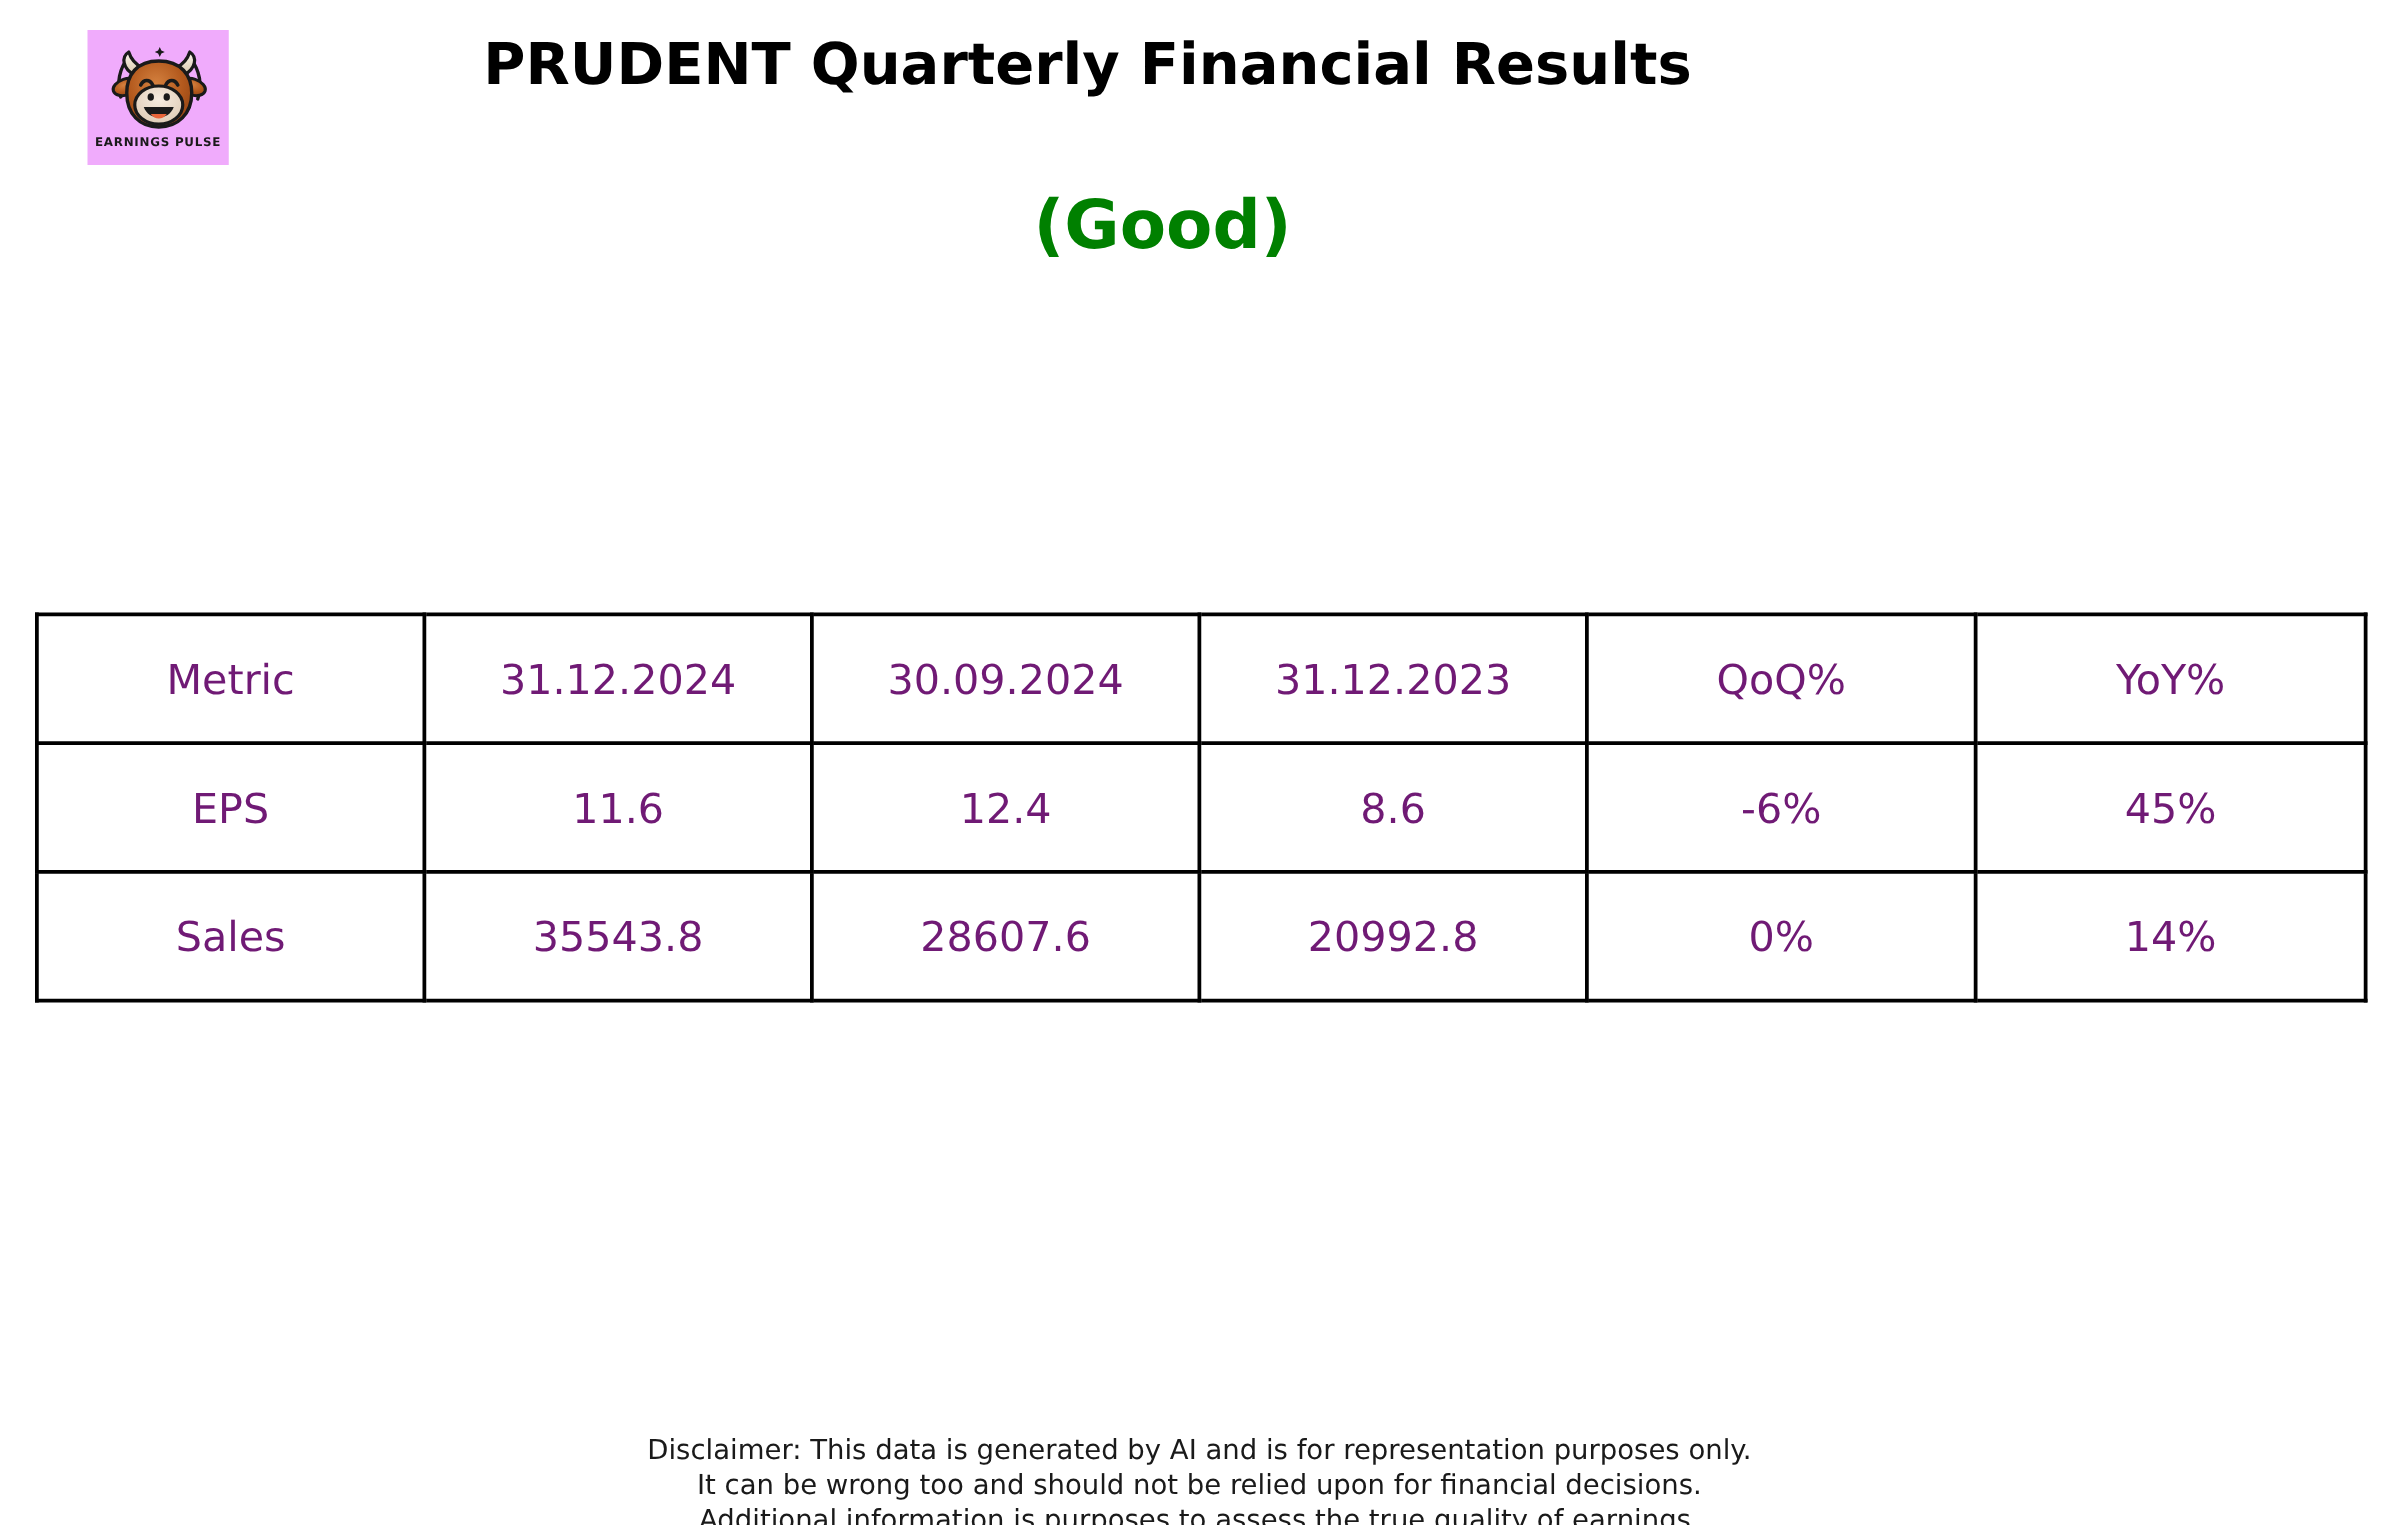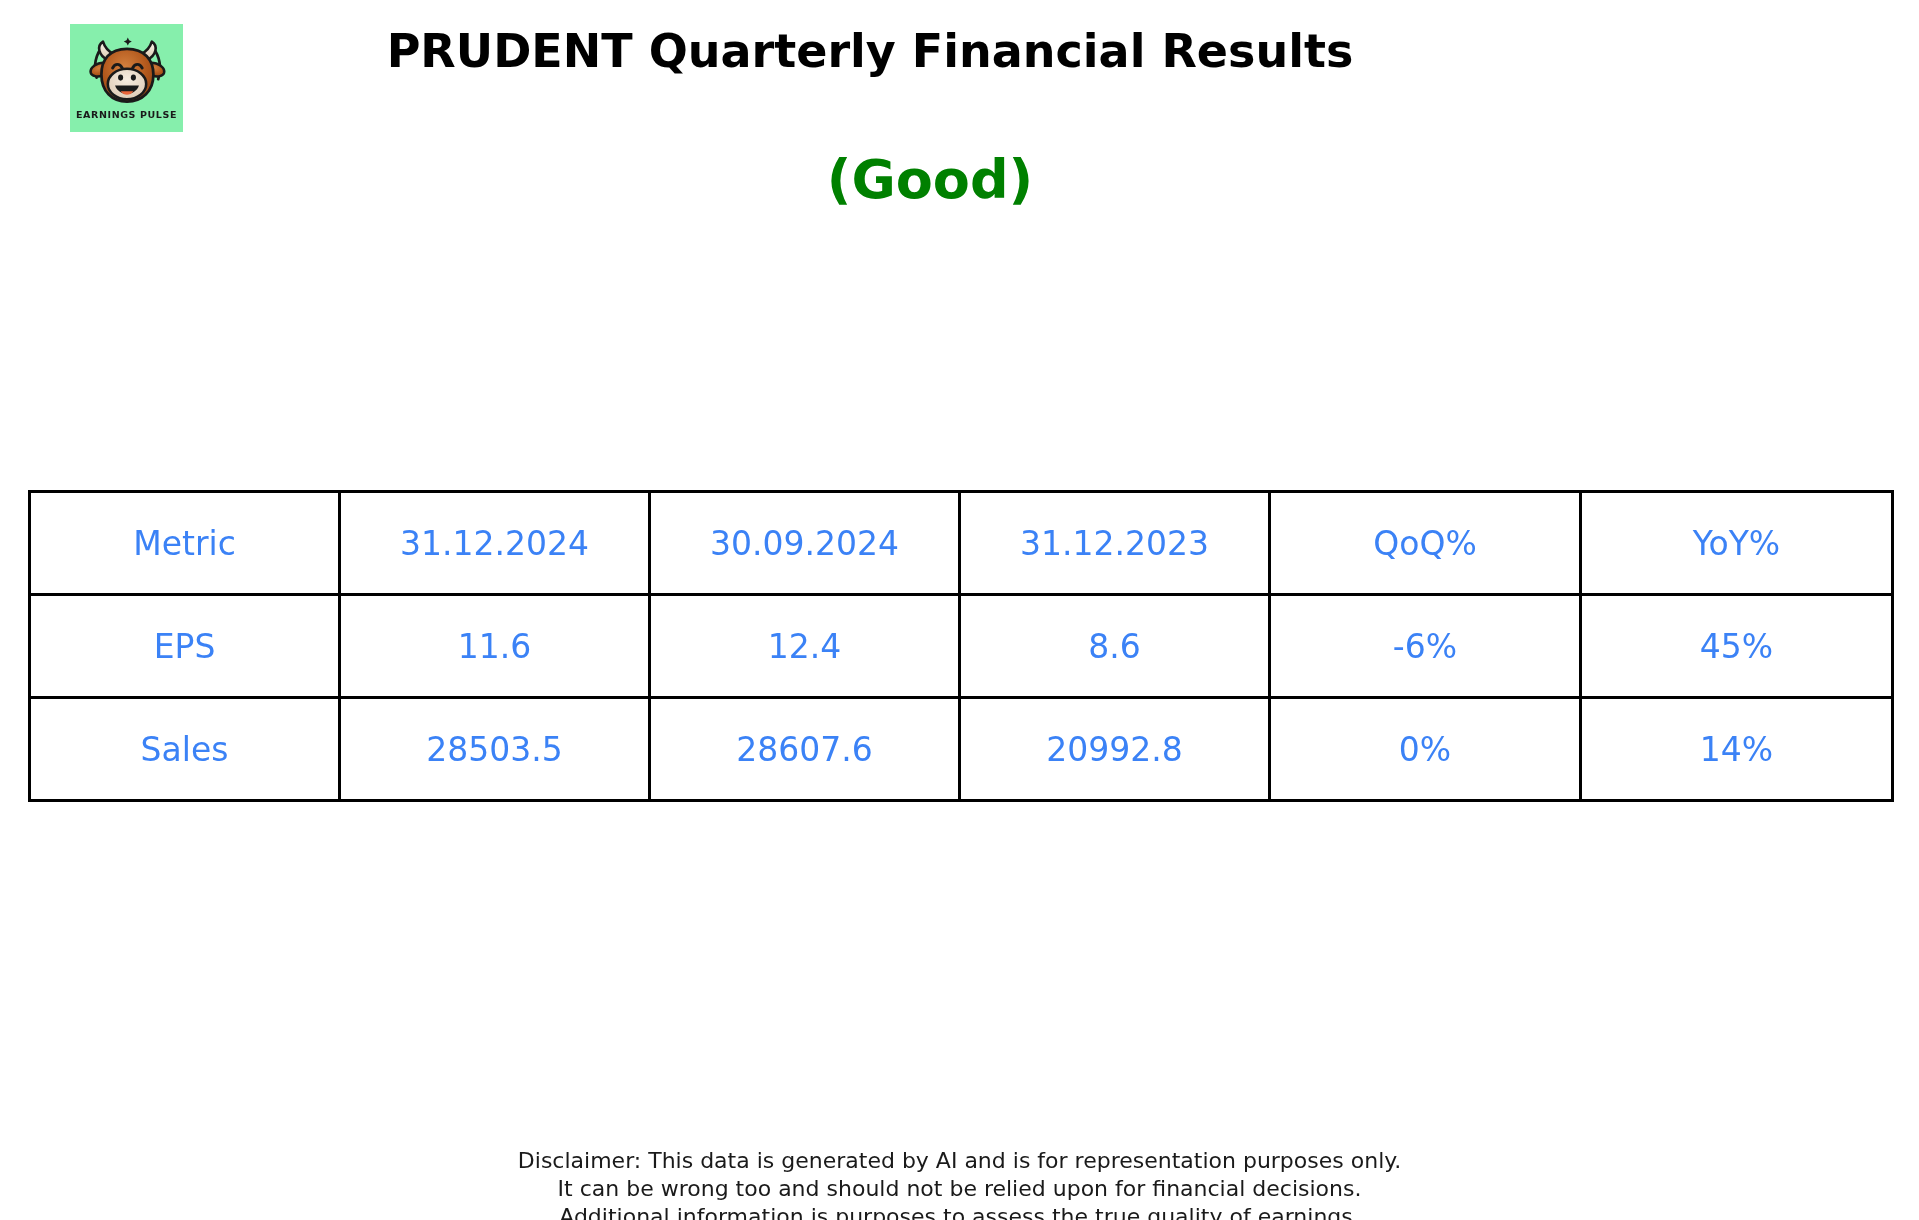--- a/index.html
+++ b/index.html
@@ -17,21 +17,21 @@
     color: #000000;
   }
 
   
   #logo-box {
     position: absolute;
     left: 70px;
     top: 24px;
     width: 113px;
     height: 108px;
-    background: #86efac;
+    background: #f0abfc;
     display: flex;
     flex-direction: column;
     align-items: center;
     justify-content: flex-start;
     overflow: hidden;
   }
   #logo-mark {
     width: 96px;
     height: 82px;
     margin-top: 3px;
@@ -87,21 +87,21 @@
     background: #ffffff;
   }
   #results-table td {
     border: 3px solid #000000;
     text-align: center;
     vertical-align: middle;
     height: 100px;
     font-family: "DejaVu Sans", sans-serif;
     font-size: 33px;
     font-weight: normal;
-    color: #3b82f6;
+    color: #701a75;
     padding: 0 6px;
     white-space: nowrap;
     overflow: hidden;
   }
   #results-table col.c0 { width: 310px; }
   #results-table col.c1 { width: 310px; }
   #results-table col.c2 { width: 310px; }
   #results-table col.c3 { width: 310px; }
   #results-table col.c4 { width: 311px; }
   #results-table col.c5 { width: 312px; }
@@ -196,21 +196,21 @@
     <tr>
       <td>EPS</td>
       <td>11.6</td>
       <td>12.4</td>
       <td>8.6</td>
       <td class="neg">-6%</td>
       <td class="pos">45%</td>
     </tr>
     <tr>
       <td>Sales</td>
-      <td>28503.5</td>
+      <td>35543.8</td>
       <td>28607.6</td>
       <td>20992.8</td>
       <td class="neg">0%</td>
       <td class="pos">14%</td>
     </tr>
   </tbody>
 </table>
 
 <div id="disclaimer">
   <span class="dl">Disclaimer: This data is generated by AI and is for representation purposes only.</span>

